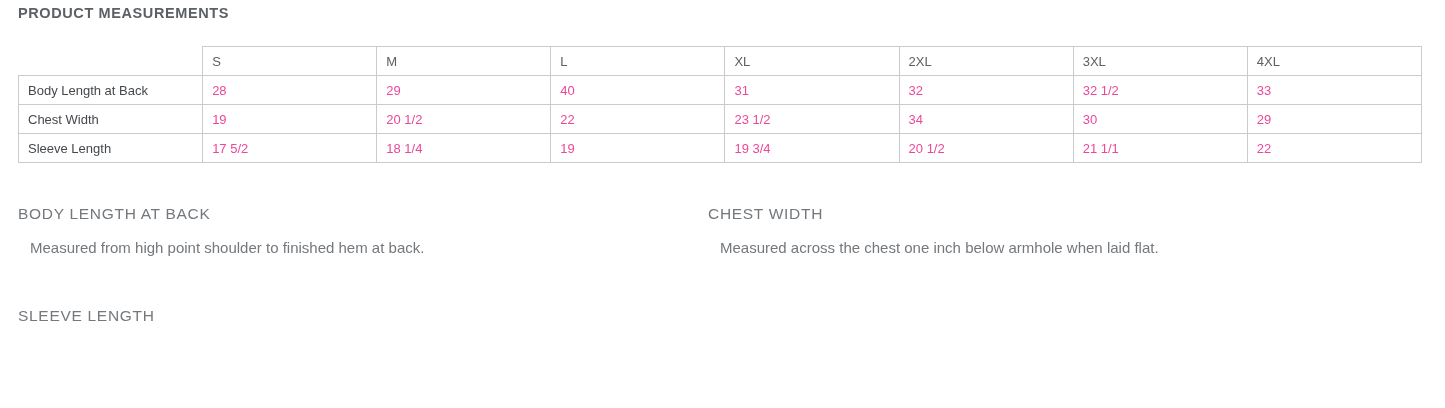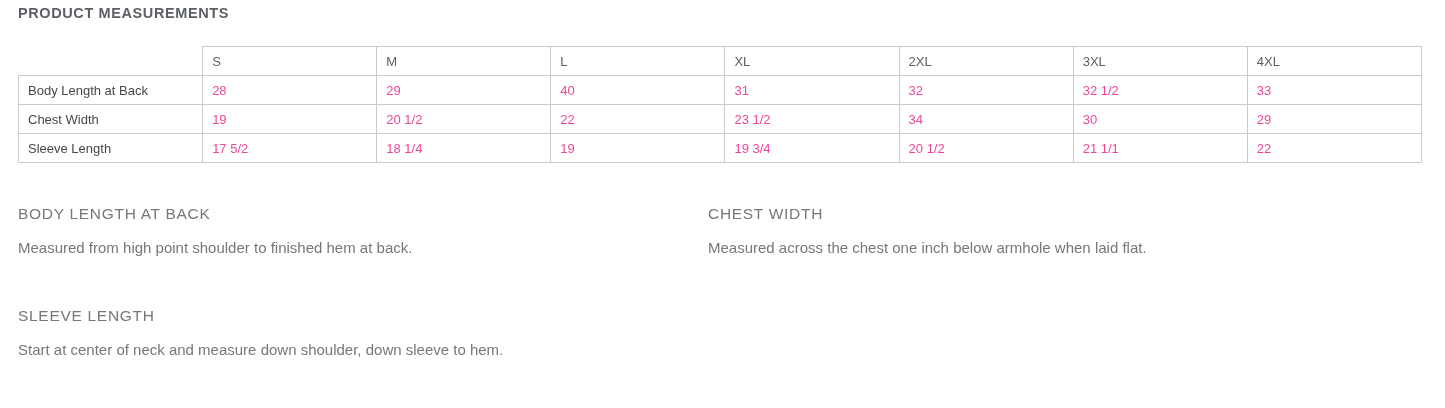--- a/index.html
+++ b/index.html
@@ -83,21 +83,21 @@
     font-size: 15.5px;
     letter-spacing: 0.7px;
     color: #74787c;
     text-transform: uppercase;
     margin: 0 0 16px 0;
     font-weight: normal;
   }
   .note-text {
     font-size: 15px;
     color: #74787c;
-    margin: 0;
+    margin: 12px;
     font-weight: normal;
   }
   .note-0 { left: 0px;   top: 0px; }
   .note-1 { left: 690px; top: 0px; }
   .note-2 { left: 0px;   top: 102px; }
 </style>
 </head>
 <body>
 
 <div class="page">
@@ -165,17 +165,16 @@
     <div class="note note-0">
       <p class="note-title">BODY LENGTH AT BACK</p>
       <p class="note-text">Measured from high point shoulder to finished hem at back.</p>
     </div>
     <div class="note note-1">
       <p class="note-title">CHEST WIDTH</p>
       <p class="note-text">Measured across the chest one inch below armhole when laid flat.</p>
     </div>
     <div class="note note-2">
       <p class="note-title">SLEEVE LENGTH</p>
-      <p class="note-text">Start at center of neck and measure down shoulder, down sleeve to hem.</p>
     </div>
   </div>
 
 </div>
 
 </body></html>

